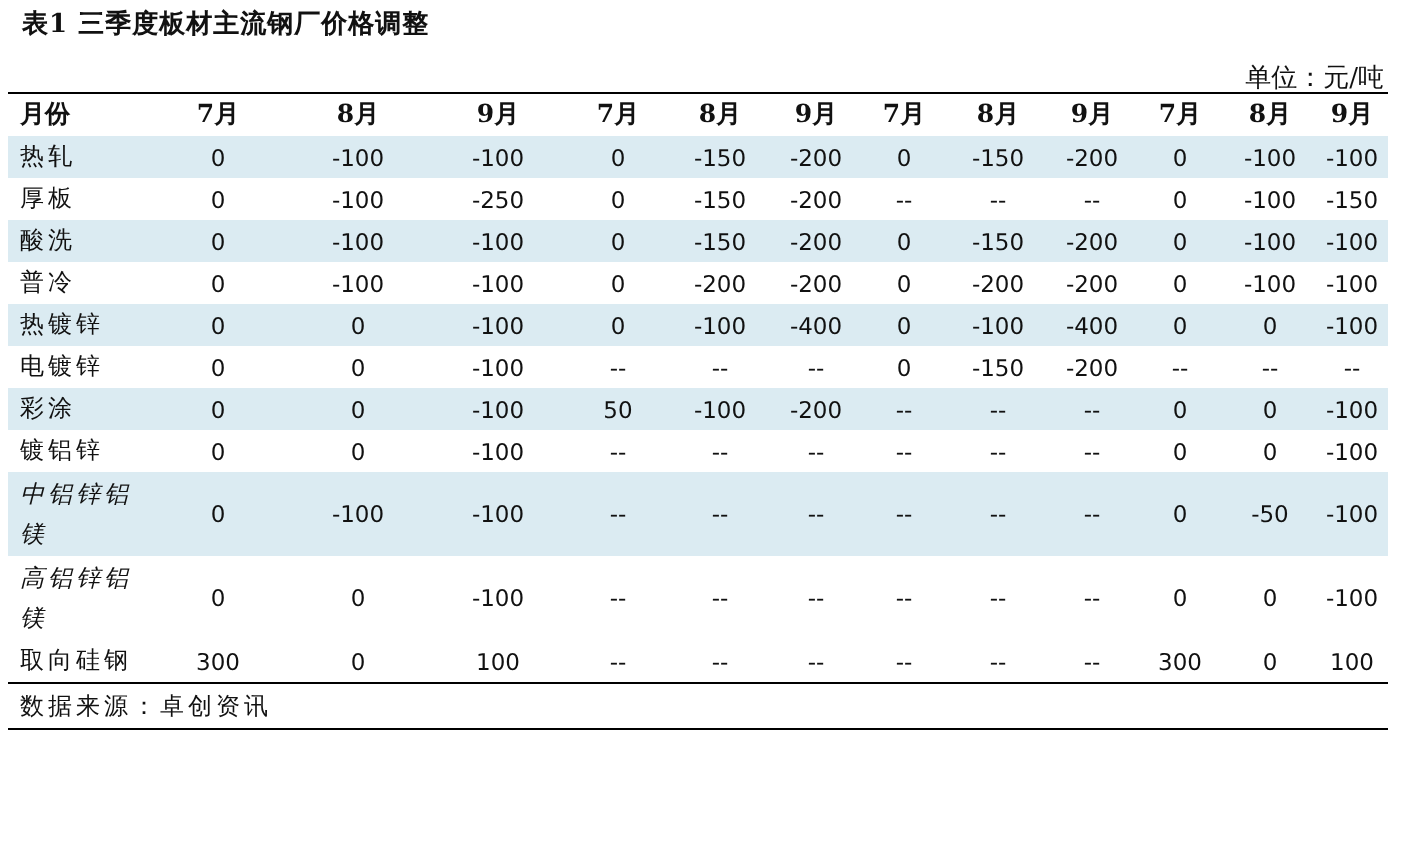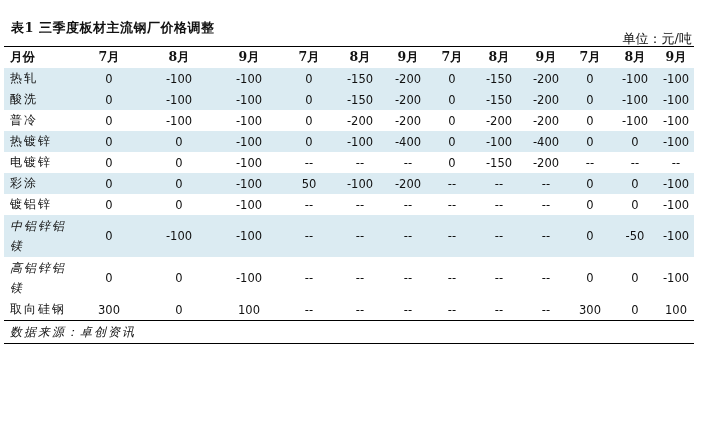--- a/index.html
+++ b/index.html
@@ -1,33 +1,33 @@
 <!DOCTYPE html>
 <html><head>
 <meta charset="utf-8">
 <style>
   html, body { margin:0; padding:0; background:#fff; }
   body { width:708px; height:430px; position:relative; overflow:hidden;
          font-family:"DejaVu Serif", "Liberation Serif", serif; color:#111; }
-  .title { position:absolute; left:11px; top:19px; font-size:13px; font-weight:bold; letter-spacing:0.5px; }
+  .title { position:absolute; left:11px; top:3px; font-size:13px; font-weight:bold; letter-spacing:0.5px; }
   .unit { position:absolute; right:16px; top:30px; font-size:13px; }
   table { position:absolute; left:4px; top:46px; width:690px; border-collapse:collapse; font-size:12px; }
   th, td { padding:0; text-align:center; font-weight:normal; }
   .rule-top { border-top:1.5px solid #000; }
   .rule-mid { border-top:1px solid #000;margin-left:16px; }
   .rule-bot { border-bottom:1.5px solid #000; }
   .hdr1 th { height:21px; font-weight:bold; font-size:13px; }
   .hdr2 th { height:21px; font-weight:bold; font-size:12.5px; }
   .hdr1 th.first, .hdr2 th.first, td.first { text-align:left; padding-left:6px; }
   tr.row td { height:21px; font-family:"DejaVu Sans", "Liberation Sans", sans-serif; font-size:11.5px; }
   tr.row td.first { font-family:"DejaVu Serif", serif; font-size:12px; letter-spacing:2px; }
   tr.tall td { height:42px; }
   tr.tall td.first { line-height:20px;font-style:italic; }
   tr.shade td { background:#dbebf2; }
-  .source td { height:22px; text-align:left; padding-left:6px; font-size:12px; letter-spacing:2px;font-style:italic; }
+  .source td { height:22px; text-align:left; padding-left:6px; font-size:12px; letter-spacing:2px; }
 </style>
 </head>
 <body>
 
 <div class="title">表1 三季度板材主流钢厂价格调整</div>
 <div class="unit">单位：元/吨</div>
 
 <table>
   <colgroup>
     <col style="width:70px">
@@ -70,20 +70,35 @@
         <td>0</td>
         <td>-150</td>
         <td>-200</td>
         <td>0</td>
         <td>-150</td>
         <td>-200</td>
         <td>0</td>
         <td>-100</td>
         <td>-100</td>
       </tr>
+      <tr class="row">
+        <td class="first">厚板</td>
+        <td>0</td>
+        <td>-100</td>
+        <td>-250</td>
+        <td>0</td>
+        <td>-150</td>
+        <td>-200</td>
+        <td>--</td>
+        <td>--</td>
+        <td>--</td>
+        <td>0</td>
+        <td>-100</td>
+        <td>-150</td>
+      </tr>
       <tr class="row shade">
         <td class="first">酸洗</td>
         <td>0</td>
         <td>-100</td>
         <td>-100</td>
         <td>0</td>
         <td>-150</td>
         <td>-200</td>
         <td>0</td>
         <td>-150</td>

